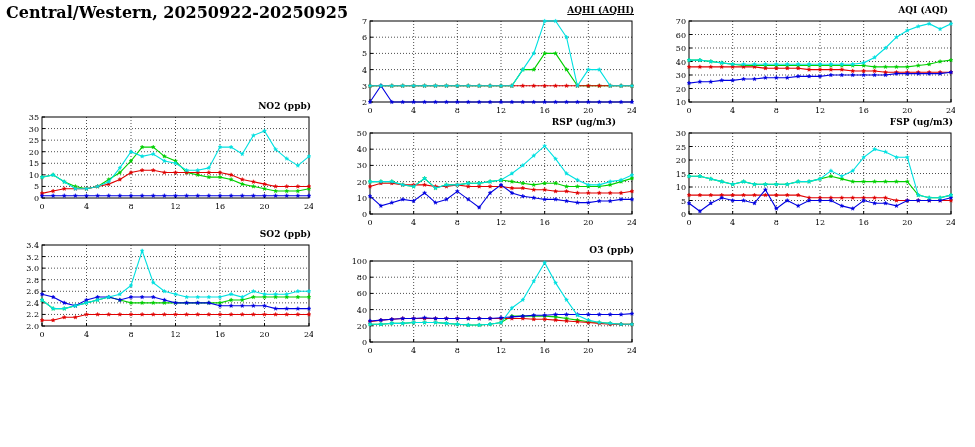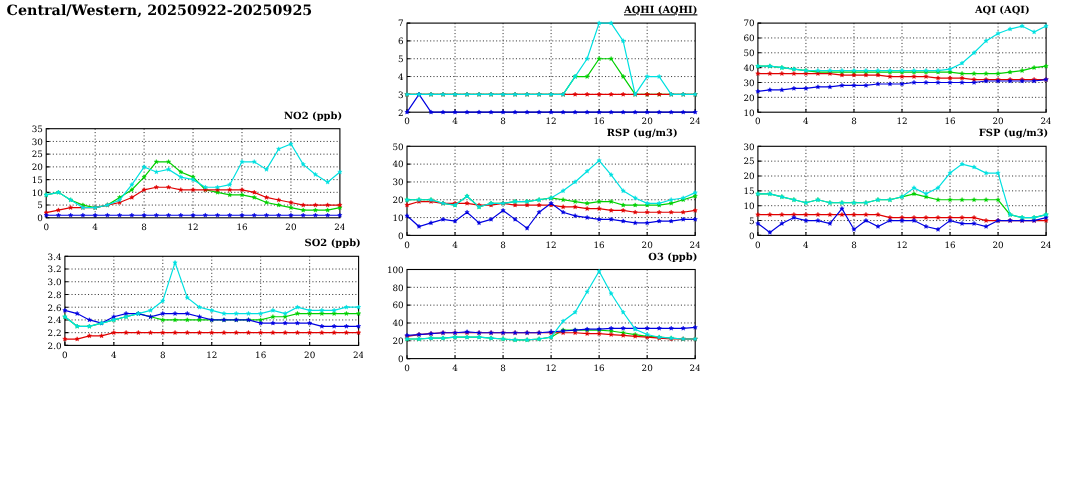--- a/index.html
+++ b/index.html
@@ -1,17 +1,17 @@
 <!DOCTYPE html>
 <html><head>
 <meta charset="utf-8">
 <style>
   html,body{margin:0;padding:0;background:#ffffff;}
   body{width:975px;height:447px;font-family:"DejaVu Sans",sans-serif;position:relative;overflow:hidden;}
-  #title{position:absolute;left:6px;top:3px;font-size:13px;font-weight:bold;color:#000;font-family:"DejaVu Serif",serif;letter-spacing:0px;}
+  #title{position:absolute;left:6px;top:3px;font-size:16px;font-weight:bold;color:#000;font-family:"DejaVu Serif",serif;letter-spacing:0px;}
   .panel{position:absolute;}
   .panel .ptitle{position:absolute;font-size:9px;font-weight:bold;color:#000;font-family:"DejaVu Serif",serif;white-space:nowrap;}
   .panel svg{position:absolute;left:0;top:0;}
   .tick{font-size:8px;fill:#000;font-family:"DejaVu Serif",serif;}
 </style>
 </head>
 <body>
 
 <div id="title">Central/Western, 20250922-20250925</div>
 
@@ -307,21 +307,21 @@
       <polygon points="229.42,67.70 229.97,69.04 231.41,69.15 230.32,70.09 230.65,71.50 229.42,70.74 228.18,71.50 228.52,70.09 227.42,69.15 228.86,69.04 " fill="#00e0e0" stroke="#00e0e0" stroke-width="0.4"></polygon>
       <polygon points="240.33,51.50 240.89,52.84 242.33,52.95 241.23,53.89 241.57,55.30 240.33,54.55 239.10,55.30 239.43,53.89 238.34,52.95 239.78,52.84 " fill="#00e0e0" stroke="#00e0e0" stroke-width="0.4"></polygon>
       <polygon points="251.25,51.50 251.81,52.84 253.25,52.95 252.15,53.89 252.48,55.30 251.25,54.55 250.02,55.30 250.35,53.89 249.25,52.95 250.69,52.84 " fill="#00e0e0" stroke="#00e0e0" stroke-width="0.4"></polygon>
       <polygon points="262.17,67.70 262.72,69.04 264.16,69.15 263.07,70.09 263.40,71.50 262.17,70.74 260.93,71.50 261.27,70.09 260.17,69.15 261.61,69.04 " fill="#00e0e0" stroke="#00e0e0" stroke-width="0.4"></polygon>
       <polygon points="273.08,67.70 273.64,69.04 275.08,69.15 273.98,70.09 274.32,71.50 273.08,70.74 271.85,71.50 272.18,70.09 271.09,69.15 272.53,69.04 " fill="#00e0e0" stroke="#00e0e0" stroke-width="0.4"></polygon>
       <polygon points="284.00,67.70 284.56,69.04 286.00,69.15 284.90,70.09 285.23,71.50 284.00,70.74 282.77,71.50 283.10,70.09 282.00,69.15 283.44,69.04 " fill="#00e0e0" stroke="#00e0e0" stroke-width="0.4"></polygon>
     </svg>
 </div>
 
 <div class="panel" style="left:667px;top:16px;width:288px;height:100px;">
-  <div class="ptitle" style="right:19px;top:-11px;text-align:center;">AQI (AQI)</div>
+  <div class="ptitle" style="right:7px;top:-11px;text-align:center;">AQI (AQI)</div>
   <svg class="chartsvg" width="288" height="100">
       <rect x="22" y="5" width="262" height="81" fill="#fff" stroke="#000" stroke-width="1"></rect>
       <line x1="22" y1="72.5" x2="284" y2="72.5" stroke="#000" stroke-width="0.7" stroke-dasharray="1,2"></line>
       <line x1="22" y1="59" x2="284" y2="59" stroke="#000" stroke-width="0.7" stroke-dasharray="1,2"></line>
       <line x1="22" y1="45.5" x2="284" y2="45.5" stroke="#000" stroke-width="0.7" stroke-dasharray="1,2"></line>
       <line x1="22" y1="32" x2="284" y2="32" stroke="#000" stroke-width="0.7" stroke-dasharray="1,2"></line>
       <line x1="22" y1="18.5" x2="284" y2="18.5" stroke="#000" stroke-width="0.7" stroke-dasharray="1,2"></line>
       <line x1="65.66666666666666" y1="5" x2="65.66666666666666" y2="86" stroke="#000" stroke-width="0.7" stroke-dasharray="1,2"></line>
       <line x1="109.33333333333333" y1="5" x2="109.33333333333333" y2="86" stroke="#000" stroke-width="0.7" stroke-dasharray="1,2"></line>
       <line x1="153" y1="5" x2="153" y2="86" stroke="#000" stroke-width="0.7" stroke-dasharray="1,2"></line>
@@ -750,21 +750,21 @@
       <polygon points="218.50,21.80 219.06,23.14 220.50,23.25 219.40,24.19 219.73,25.60 218.50,24.84 217.27,25.60 217.60,24.19 216.50,23.25 217.94,23.14 " fill="#00e0e0" stroke="#00e0e0" stroke-width="0.4"></polygon>
       <polygon points="229.42,27.20 229.97,28.54 231.41,28.65 230.32,29.59 230.65,31.00 229.42,30.25 228.18,31.00 228.52,29.59 227.42,28.65 228.86,28.54 " fill="#00e0e0" stroke="#00e0e0" stroke-width="0.4"></polygon>
       <polygon points="240.33,27.20 240.89,28.54 242.33,28.65 241.23,29.59 241.57,31.00 240.33,30.25 239.10,31.00 239.43,29.59 238.34,28.65 239.78,28.54 " fill="#00e0e0" stroke="#00e0e0" stroke-width="0.4"></polygon>
       <polygon points="251.25,65.00 251.81,66.34 253.25,66.45 252.15,67.39 252.48,68.80 251.25,68.04 250.02,68.80 250.35,67.39 249.25,66.45 250.69,66.34 " fill="#00e0e0" stroke="#00e0e0" stroke-width="0.4"></polygon>
       <polygon points="262.17,67.70 262.72,69.04 264.16,69.15 263.07,70.09 263.40,71.50 262.17,70.74 260.93,71.50 261.27,70.09 260.17,69.15 261.61,69.04 " fill="#00e0e0" stroke="#00e0e0" stroke-width="0.4"></polygon>
       <polygon points="273.08,67.70 273.64,69.04 275.08,69.15 273.98,70.09 274.32,71.50 273.08,70.74 271.85,71.50 272.18,70.09 271.09,69.15 272.53,69.04 " fill="#00e0e0" stroke="#00e0e0" stroke-width="0.4"></polygon>
       <polygon points="284.00,65.00 284.56,66.34 286.00,66.45 284.90,67.39 285.23,68.80 284.00,68.04 282.77,68.80 283.10,67.39 282.00,66.45 283.44,66.34 " fill="#00e0e0" stroke="#00e0e0" stroke-width="0.4"></polygon>
     </svg>
 </div>
 
-<div class="panel" style="left:20px;top:228px;width:293px;height:100px;margin-left:17px;">
+<div class="panel" style="left:20px;top:240px;width:293px;height:100px;">
   <div class="ptitle" style="right:2px;top:-11px;">SO2 (ppb)</div>
   <svg class="chartsvg" width="293" height="100">
       <rect x="22" y="5" width="267" height="81" fill="#fff" stroke="#000" stroke-width="1"></rect>
       <line x1="22" y1="74.42857142857142" x2="289" y2="74.42857142857142" stroke="#000" stroke-width="0.7" stroke-dasharray="1,2"></line>
       <line x1="22" y1="62.85714285714286" x2="289" y2="62.85714285714286" stroke="#000" stroke-width="0.7" stroke-dasharray="1,2"></line>
       <line x1="22" y1="51.28571428571428" x2="289" y2="51.28571428571428" stroke="#000" stroke-width="0.7" stroke-dasharray="1,2"></line>
       <line x1="22" y1="39.71428571428572" x2="289" y2="39.71428571428572" stroke="#000" stroke-width="0.7" stroke-dasharray="1,2"></line>
       <line x1="22" y1="28.14285714285714" x2="289" y2="28.14285714285714" stroke="#000" stroke-width="0.7" stroke-dasharray="1,2"></line>
       <line x1="22" y1="16.571428571428555" x2="289" y2="16.571428571428555" stroke="#000" stroke-width="0.7" stroke-dasharray="1,2"></line>
       <line x1="66.5" y1="5" x2="66.5" y2="86" stroke="#000" stroke-width="0.7" stroke-dasharray="1,2"></line>
@@ -902,21 +902,21 @@
       <polygon points="222.25,54.97 222.81,56.31 224.25,56.42 223.15,57.36 223.48,58.77 222.25,58.02 221.02,58.77 221.35,57.36 220.25,56.42 221.69,56.31 " fill="#00e0e0" stroke="#00e0e0" stroke-width="0.4"></polygon>
       <polygon points="233.38,49.19 233.93,50.52 235.37,50.64 234.27,51.58 234.61,52.98 233.38,52.23 232.14,52.98 232.48,51.58 231.38,50.64 232.82,50.52 " fill="#00e0e0" stroke="#00e0e0" stroke-width="0.4"></polygon>
       <polygon points="244.50,52.08 245.06,53.41 246.50,53.53 245.40,54.47 245.73,55.88 244.50,55.12 243.27,55.88 243.60,54.47 242.50,53.53 243.94,53.41 " fill="#00e0e0" stroke="#00e0e0" stroke-width="0.4"></polygon>
       <polygon points="255.63,52.08 256.18,53.41 257.62,53.53 256.52,54.47 256.86,55.88 255.63,55.12 254.39,55.88 254.73,54.47 253.63,53.53 255.07,53.41 " fill="#00e0e0" stroke="#00e0e0" stroke-width="0.4"></polygon>
       <polygon points="266.75,52.08 267.31,53.41 268.75,53.53 267.65,54.47 267.98,55.88 266.75,55.12 265.52,55.88 265.85,54.47 264.75,53.53 266.19,53.41 " fill="#00e0e0" stroke="#00e0e0" stroke-width="0.4"></polygon>
       <polygon points="277.88,49.19 278.43,50.52 279.87,50.64 278.77,51.58 279.11,52.98 277.88,52.23 276.64,52.98 276.98,51.58 275.88,50.64 277.32,50.52 " fill="#00e0e0" stroke="#00e0e0" stroke-width="0.4"></polygon>
       <polygon points="289.00,49.19 289.56,50.52 291.00,50.64 289.90,51.58 290.23,52.98 289.00,52.23 287.77,52.98 288.10,51.58 287.00,50.64 288.44,50.52 " fill="#00e0e0" stroke="#00e0e0" stroke-width="0.4"></polygon>
     </svg>
 </div>
 
-<div class="panel" style="left:348px;top:240px;width:288px;height:100px;">
+<div class="panel" style="left:348px;top:256px;width:288px;height:100px;">
   <div class="ptitle" style="right:2px;top:-11px;">O3 (ppb)</div>
   <svg class="chartsvg" width="288" height="100">
       <rect x="22" y="5" width="262" height="81" fill="#fff" stroke="#000" stroke-width="1"></rect>
       <line x1="22" y1="69.8" x2="284" y2="69.8" stroke="#000" stroke-width="0.7" stroke-dasharray="1,2"></line>
       <line x1="22" y1="53.6" x2="284" y2="53.6" stroke="#000" stroke-width="0.7" stroke-dasharray="1,2"></line>
       <line x1="22" y1="37.4" x2="284" y2="37.4" stroke="#000" stroke-width="0.7" stroke-dasharray="1,2"></line>
       <line x1="22" y1="21.200000000000003" x2="284" y2="21.200000000000003" stroke="#000" stroke-width="0.7" stroke-dasharray="1,2"></line>
       <line x1="65.66666666666666" y1="5" x2="65.66666666666666" y2="86" stroke="#000" stroke-width="0.7" stroke-dasharray="1,2"></line>
       <line x1="109.33333333333333" y1="5" x2="109.33333333333333" y2="86" stroke="#000" stroke-width="0.7" stroke-dasharray="1,2"></line>
       <line x1="153" y1="5" x2="153" y2="86" stroke="#000" stroke-width="0.7" stroke-dasharray="1,2"></line>

